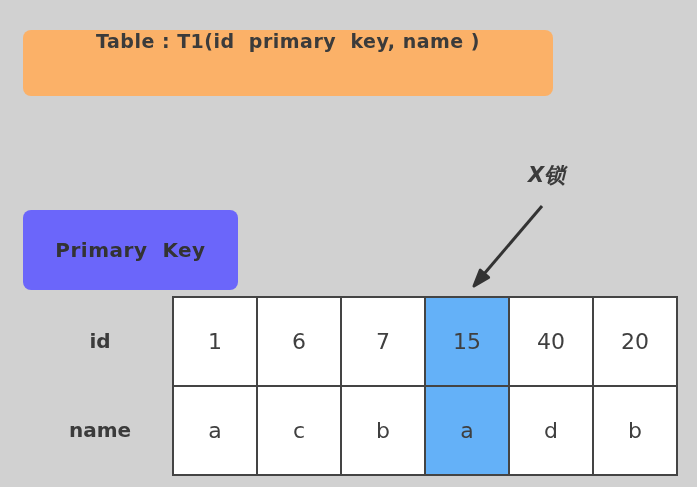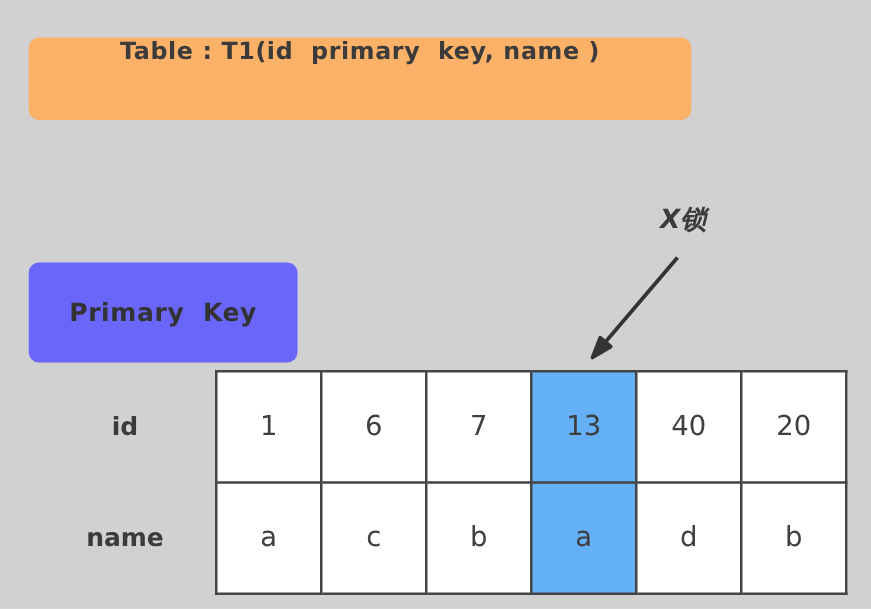--- a/index.html
+++ b/index.html
@@ -97,21 +97,21 @@
 
   <div class="row-label id-row">id</div>
   <div class="row-label name-row">name</div>
 
   <table class="dtable">
     <tbody>
         <tr>
       <td>1</td>
       <td>6</td>
       <td>7</td>
-      <td class="highlight">13</td>
+      <td class="highlight">15</td>
       <td>40</td>
       <td>20</td>
     </tr>
     <tr>
       <td>a</td>
       <td>c</td>
       <td>b</td>
       <td class="highlight">a</td>
       <td>d</td>
       <td>b</td>

